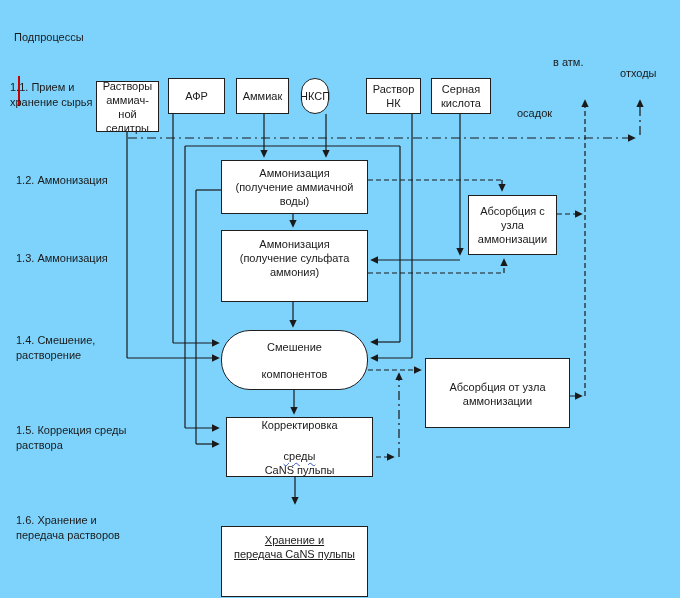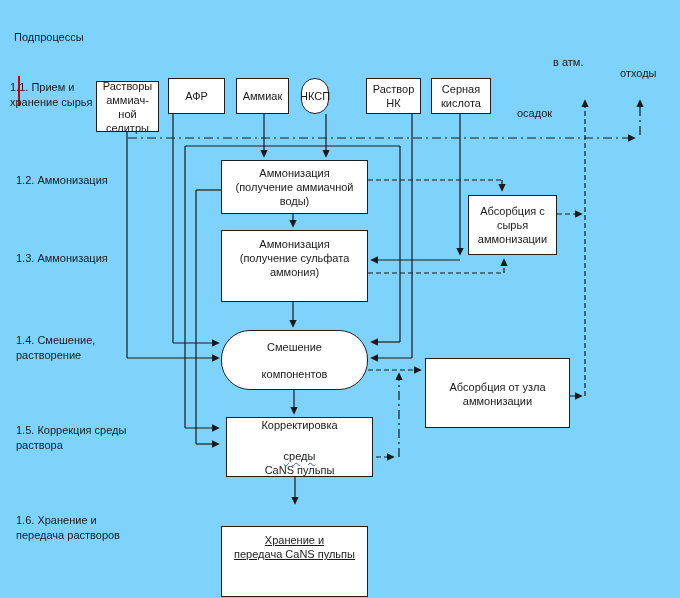--- a/index.html
+++ b/index.html
@@ -150,21 +150,21 @@
       <span>CaNS пульпы</span>
     </span>
   </div>
   <div class="box top-align" style="left:221px;top:526px;width:147px;height:71px;text-decoration:underline;">
     <span>Хранение и</span>
     <span>передача CaNS пульпы</span>
   </div>
 
   <div class="box" style="left:468px;top:195px;width:89px;height:60px;">
     <span>Абсорбция с</span>
-    <span>сырья</span>
+    <span>узла</span>
     <span>аммонизации</span>
   </div>
   <div class="box top-align" style="left:425px;top:358px;width:145px;height:70px;padding-top:21px;">
     <span>Абсорбция от узла</span>
     <span>аммонизации</span>
   </div>
 
   <div class="lbl" style="left:553px;top:55px;">в атм.</div>
   <div class="lbl" style="left:620px;top:55px;margin-top:11px;">отходы</div>
   <div class="lbl" style="left:517px;top:106px;">осадок</div>

